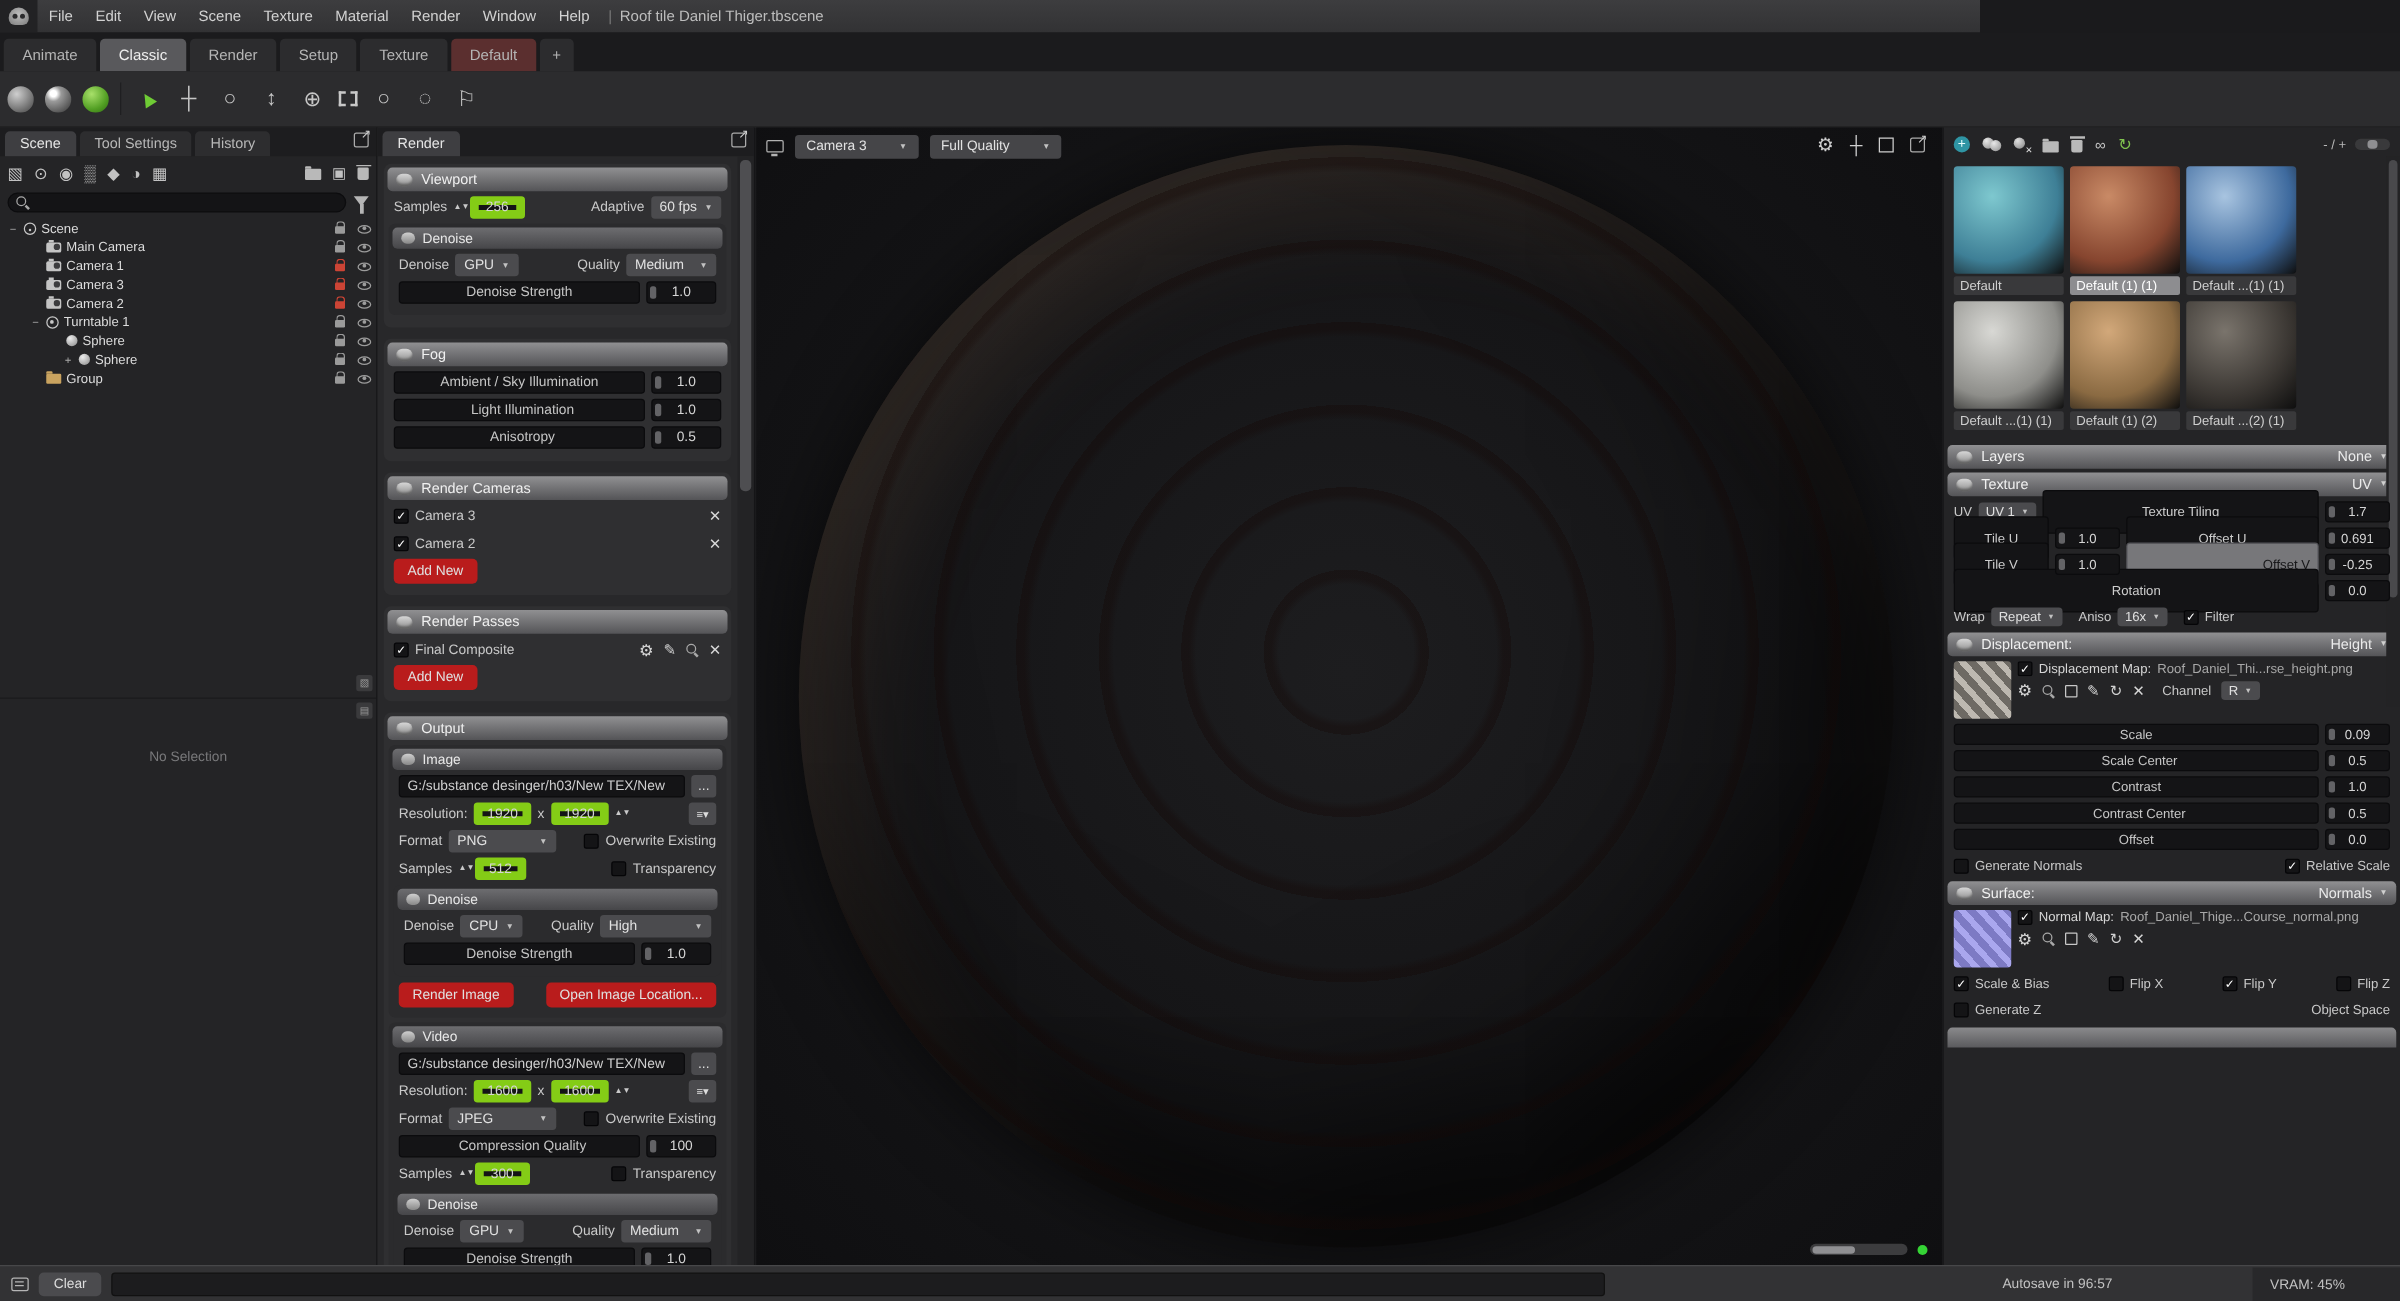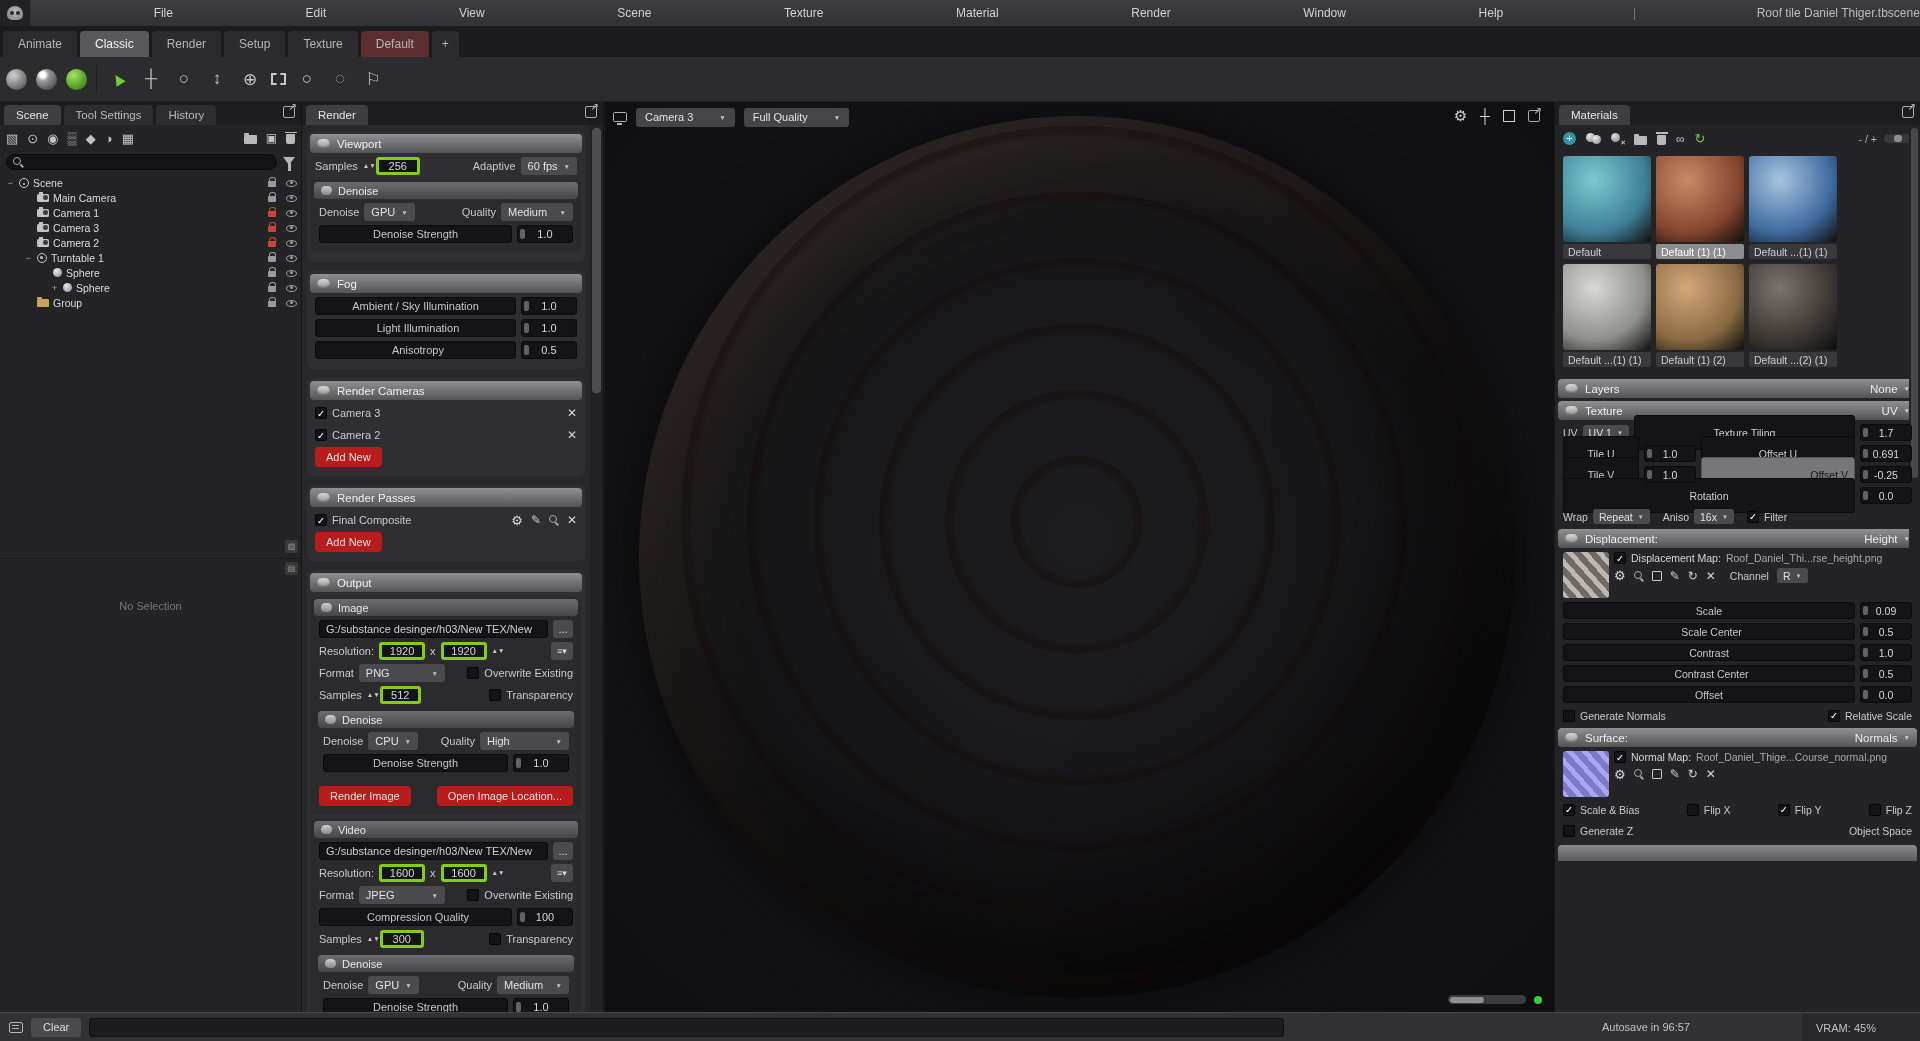--- a/index.html
+++ b/index.html
@@ -1,20 +1,20 @@
 <!DOCTYPE html>
 <html><head>
 <meta charset="utf-8">
 <style>
   html,body{margin:0;padding:0;background:#1a1a1c;width:1920px;height:1041px;overflow:hidden;
     font-family:"Liberation Sans",sans-serif;-webkit-font-smoothing:antialiased;color:#cfcfcf;}
   *{box-sizing:border-box;}
   
-  #menubar{position:absolute;left:0;top:0;width:1920px;height:26px;background:linear-gradient(#3d3d3f,#323234);
-    display:flex;align-items:center;font-size:12px;color:#d2d2d2;justify-content:space-between;}
+  #menubar{position:absolute;left:0;top:0;width:1584px;height:26px;background:linear-gradient(#3d3d3f,#323234);
+    display:flex;align-items:center;font-size:12px;color:#d2d2d2;}
   #logo{width:30px;height:26px;background:#222224;display:flex;align-items:center;justify-content:center;}
   .skull{width:16px;height:14px;background:radial-gradient(circle at 50% 40%,#bdbdbd,#7c7c7c);border-radius:8px 8px 5px 5px;position:relative;}
   .skull::before,.skull::after{content:"";position:absolute;top:5px;width:4px;height:4px;border-radius:50%;background:#2a2a2c;}
   .skull::before{left:3px}.skull::after{right:3px}
   .menu-item{padding:0 9px;height:26px;display:flex;align-items:center;cursor:default;}
   .menu-sep{color:#777;padding:0 6px;}
   #scene-title{color:#bdbdbd;}
   
   #tabbar{position:absolute;left:0;top:26px;width:1920px;height:31px;background:#1b1b1d;display:flex;align-items:flex-end;padding-left:3px;}
   .wtab{height:26px;margin-right:3px;padding:0 15px;display:flex;align-items:center;background:#2c2c2e;color:#b5b5b5;
@@ -89,21 +89,21 @@
   #rp-thumb{position:absolute;left:2px;right:2px;top:3px;height:265px;background:#4e4e51;border-radius:4px;}
   .card{margin:6px 5px 9px 5px;background:#2f2f31;border-radius:6px;padding:1px 0 6px 0;}
   .subcard{margin:4px 4px 4px 4px;background:#2b2b2d;border-radius:5px;padding:1px 0 5px 0;}
   .hdr{margin:2px 3px 3px 3px;height:19px;border-radius:4px;background:linear-gradient(#909092,#545457);
     display:flex;align-items:center;gap:7px;padding:0 7px;color:#f0f0f0;font-size:11.5px;}
   .hdr .pill{width:13px;height:10px;border-radius:5px;background:linear-gradient(#d6d6d6,#8f8f8f);box-shadow:inset 0 -2px 2px rgba(0,0,0,.35);flex:none;}
   .subhdr{margin:2px 3px 3px 3px;height:17px;border-radius:4px;background:linear-gradient(#6d6d70,#464649);
     display:flex;align-items:center;gap:6px;padding:0 7px;color:#e8e8e8;font-size:11px;}
   .subhdr .pill{width:11px;height:9px;border-radius:5px;background:linear-gradient(#cfcfcf,#888);flex:none;}
   .rrow{display:flex;align-items:center;gap:5px;margin:4px 8px;height:18px;color:#c9c9c9;}
-  .ibox{background:#141416;border:3px solid #84cc16;border-radius:3px;height:18px;display:flex;align-items:center;justify-content:center;color:#d6d6d6;padding:0 6px;}
+  .ibox{background:#141416;border:7px solid #84cc16;border-radius:3px;height:18px;display:flex;align-items:center;justify-content:center;color:#d6d6d6;padding:0 6px;}
   .dd{background:#4b4b4e;border-radius:3px;height:18px;display:flex;align-items:center;gap:6px;padding:0 7px;color:#e2e2e2;}
   .dd::after{content:"▼";font-size:6.5px;color:#c2c2c2;margin-top:1px;}
   .spin{display:inline-flex;flex-direction:column;justify-content:center;line-height:4.5px;font-size:6.5px;color:#c9c9c9;width:8px;}
   .sbar{flex:1;background:#141416;border:1px solid #0b0b0d;border-radius:3px;height:18px;display:flex;align-items:center;justify-content:center;color:#c6c6c6;position:relative;overflow:hidden;}
   .handle{display:none;position:absolute;top:2px;bottom:2px;width:9px;margin-left:-4px;border-radius:3px;background:#5e5e61;}
   .handle.show{display:block;}
   .sbar span{position:relative;}
   .val{width:56px;flex:none;background:#141416;border:1px solid #0b0b0d;border-radius:3px;height:18px;display:flex;align-items:center;justify-content:center;color:#d6d6d6;position:relative;}
   .val::before{content:"";position:absolute;left:2px;top:3px;bottom:3px;width:5px;border-radius:2px;background:#636366;}
   .chk{width:12px;height:12px;background:#141416;border:1px solid #050507;border-radius:2px;color:#fff;font-size:9.5px;display:inline-flex;align-items:center;justify-content:center;flex:none;}
@@ -712,26 +712,20 @@
     <span class="i-square"></span>
     <span class="i-pop"></span>
   </div>
   <div id="vp-slider">
       <div class="knob"></div>
     </div>
   <div id="vp-green-dot"></div>
 </div>
 
 <div id="mat-panel" class="panel">
-  <div class="ptabbar">
-    <div class="ptab active">
-        <span>Materials</span>
-      </div>
-    <span class="i-pop corner"></span>
-  </div>
   <div class="mp-icons">
     <span class="i-addc">+</span>
     <span class="i-balls"></span>
     <span class="i-ballx"></span>
     <span class="i-folder"></span>
     <span class="i-trash"></span>
     <span class="i-link">∞</span>
     <span class="i-refg">↻</span>
     <span class="mp-zoom">
       <span>- / +</span>

